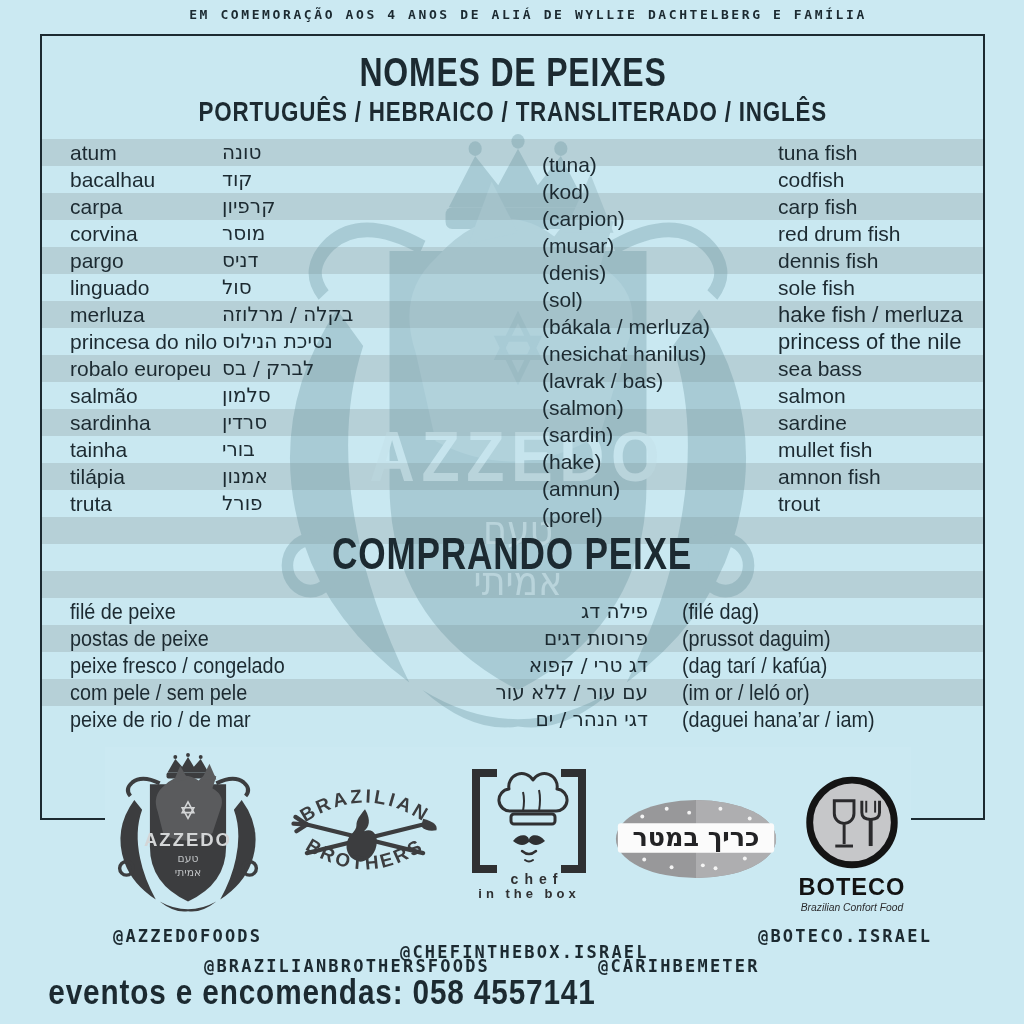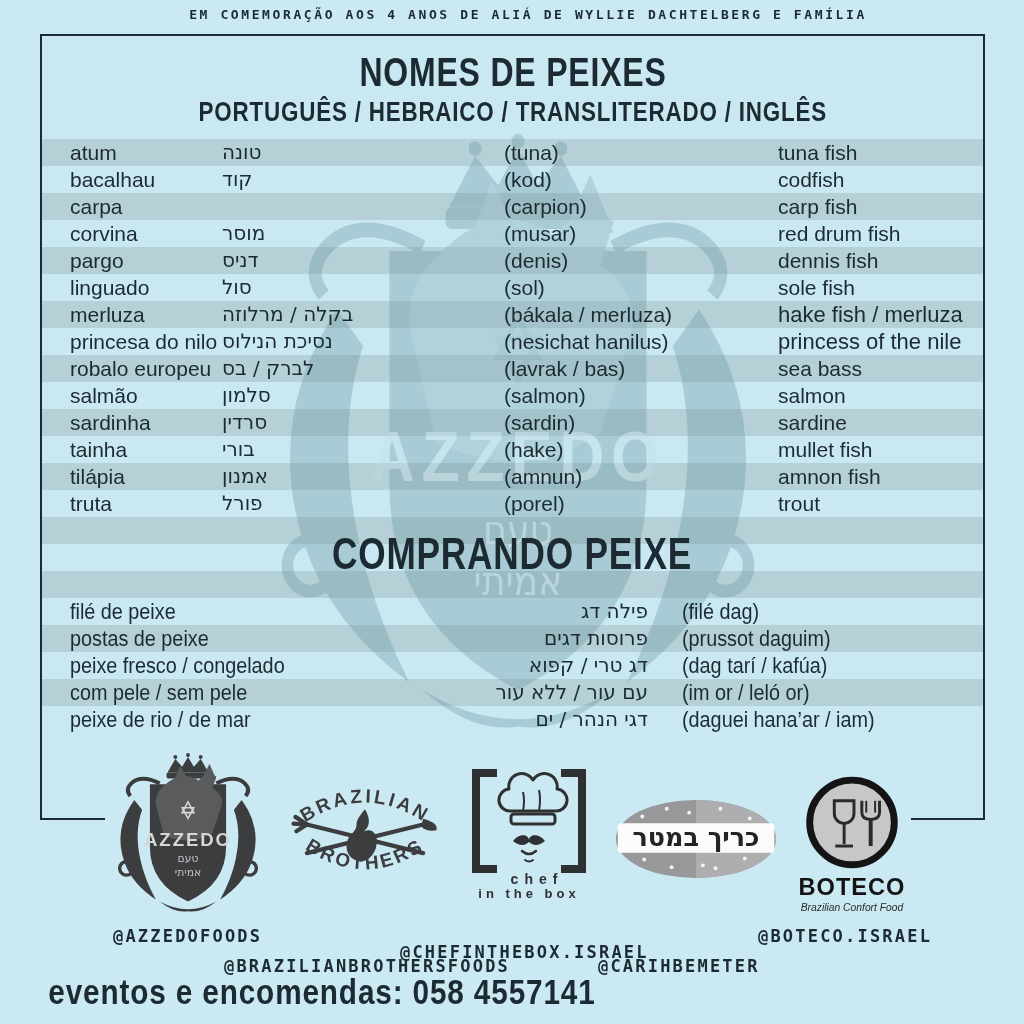--- a/index.html
+++ b/index.html
@@ -33,21 +33,21 @@
   .h1{top:14px;left:0;right:0;text-align:center;font-weight:700;font-size:40px;letter-spacing:1px;}
   .h2{top:60px;left:0;right:0;text-align:center;font-weight:700;font-size:28px;letter-spacing:1px;}
   .ctitle{top:493px;left:0;right:0;text-align:center;font-weight:700;font-size:44px;letter-spacing:1px;}
   
   .ftable{top:103px;left:0;right:0;}
   .ctable{top:562px;left:0;right:0;}
   .trow{position:relative;height:27px;}
   .cell{position:absolute;line-height:27px;white-space:nowrap;font-size:21px;}
   .ftable .c-pt{left:28px;text-align:right;}
   .ftable .c-he{left:180px;width:242px;text-align:left;}
-  .ftable .c-tr{left:462px;}
+  .ftable .c-tr{left:500px;margin-top:12px;}
   .ftable .c-en{left:736px;}
   .c-he{font-family:"DejaVu Sans",sans-serif;font-size:20px;direction:rtl;}
   .c-en.small{font-size:22px;text-align:center;}
   .ctable .c-pt{left:28px;font-size:22px;transform:scaleX(.9);transform-origin:left center;}
   .ctable .c-he{left:300px;width:306px;text-align:right;}
   .ctable .c-tr{left:640px;font-size:22px;transform:scaleX(.9);transform-origin:left center;}
   
   .logostrip{
     left:105px;top:747px;width:806px;height:176px;background:#cbe9f2;
     display:flex;justify-content:space-between;align-items:flex-start;z-index:5;
@@ -118,20 +118,21 @@
         <span class="cell c-en">tuna fish</span>
       </div>
       <div class="trow">
         <span class="cell c-pt">bacalhau</span>
         <span class="cell c-he" dir="rtl">קוד</span>
         <span class="cell c-tr">(kod)</span>
         <span class="cell c-en">codfish</span>
       </div>
       <div class="trow">
         <span class="cell c-pt">carpa</span>
+        <span class="cell c-he" dir="rtl">קרפיון</span>
         <span class="cell c-tr">(carpion)</span>
         <span class="cell c-en">carp fish</span>
       </div>
       <div class="trow">
         <span class="cell c-pt">corvina</span>
         <span class="cell c-he" dir="rtl">מוסר</span>
         <span class="cell c-tr">(musar)</span>
         <span class="cell c-en">red drum fish</span>
       </div>
       <div class="trow">
@@ -327,16 +328,16 @@
       <line x1="79" y1="47" x2="79" y2="74" stroke-width="4"></line>
     </g>
     <text x="60" y="124" text-anchor="middle" font-size="24" font-weight="bold" fill="#131313" letter-spacing="1">BOTECO</text>
     <text x="60" y="140" text-anchor="middle" font-size="10.5" font-style="italic" fill="#2b2b2d" font-family="DejaVu Serif,serif">Brazilian Confort Food</text>
   </svg>
 </div>
 
 <div class="handle" style="left:113px;top:926px;">@AZZEDOFOODS</div>
 <div class="handle" style="left:400px;top:926px;margin-top:16px;">@CHEFINTHEBOX.ISRAEL</div>
 <div class="handle" style="left:758px;top:926px;">@BOTECO.ISRAEL</div>
-<div class="handle" style="left:224px;top:956px;">@BRAZILIANBROTHERSFOODS</div>
+<div class="handle" style="left:204px;top:956px;">@BRAZILIANBROTHERSFOODS</div>
 <div class="handle" style="left:598px;top:956px;">@CARIHBEMETER</div>
 
 <div class="abs footer"><span class="cond" style="transform:scaleX(.85);">eventos e encomendas: 058 4557141</span></div>
 
 </body></html>

